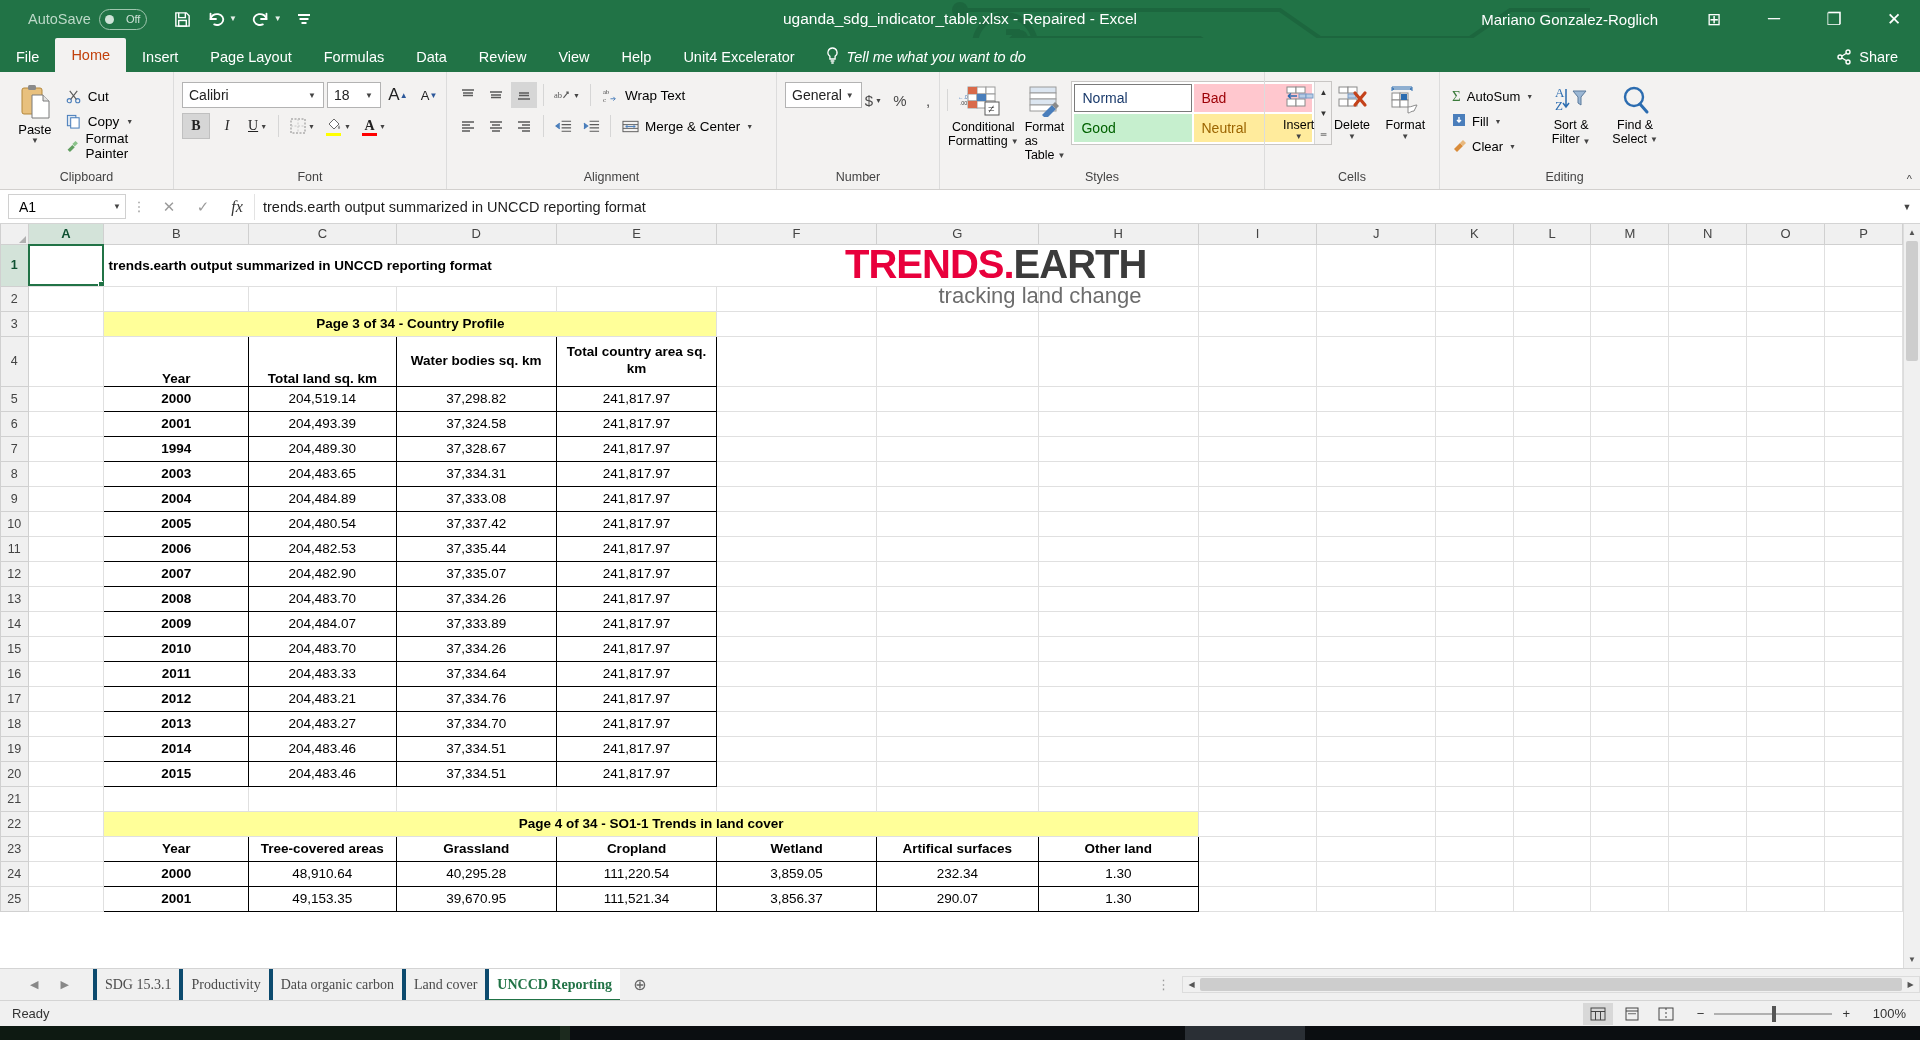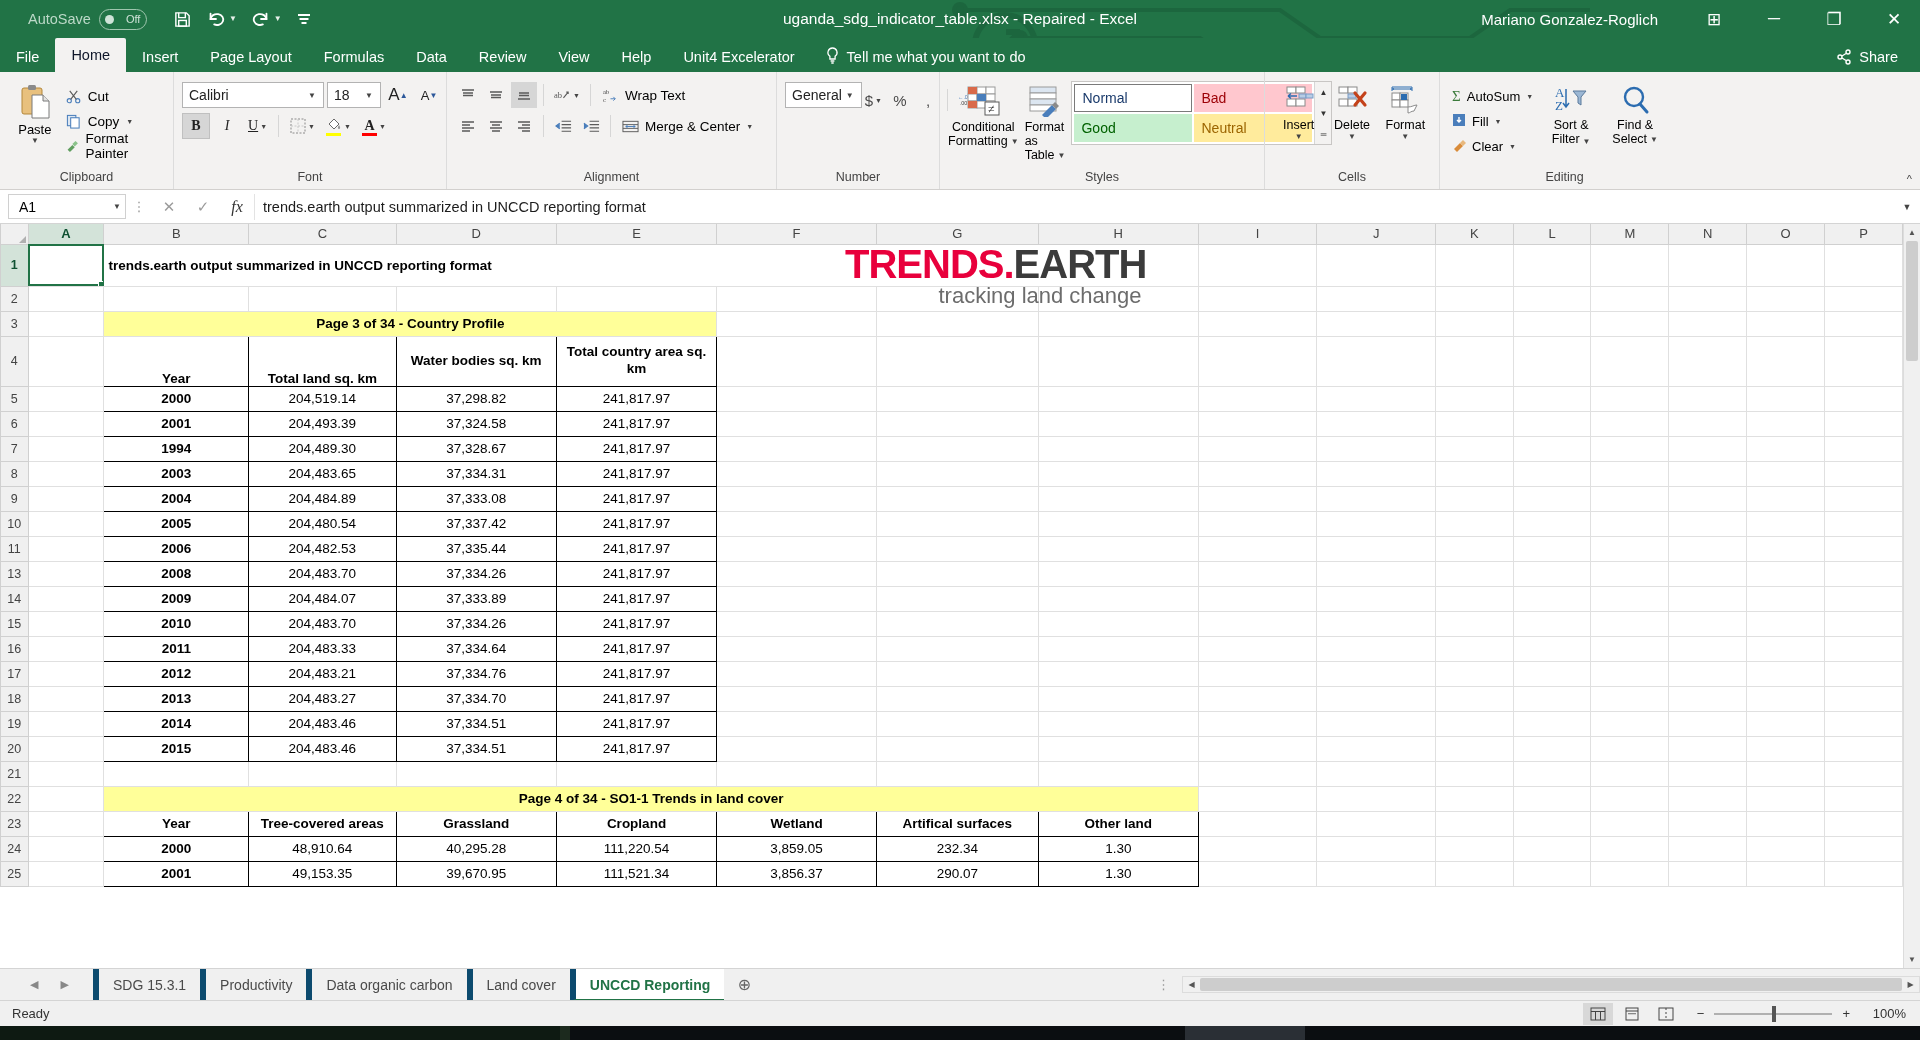--- a/index.html
+++ b/index.html
@@ -35,22 +35,22 @@
   .tb-right { margin-left:auto; display:flex; align-items:center; gap:8px; z-index:2; }
   .user-name { font-size:15px; margin-right:22px; }
   .tb-ico { width:52px;height:38px; display:flex;align-items:center;justify-content:center; font-size:17px; }
 
   
   .tabstrip { height:34px; background:#217346; display:flex; align-items:flex-end; flex:none; position:relative; }
   .rtab {
     padding:0 16px; height:30px; line-height:30px; font-size:14.5px; color:#fff; cursor:default;
     border-radius:2px 2px 0 0;
   }
-  .rtab.active { background:#f3f2f1; color:#0f172a; height:34px; line-height:34px; }
-  .tellme { display:flex;align-items:center;gap:7px; padding:0 14px; height:30px; color:#fff; font-size:14.5px; }
+  .rtab.active { background:#f3f2f1; color:#c2410c; height:34px; line-height:34px; }
+  .tellme { display:flex;align-items:center;gap:7px; padding:0 14px; height:30px; color:#fff; font-size:14.5px;font-style:italic; }
   .bulb { font-size:15px; }
   .share { margin-left:auto; display:flex;align-items:center;gap:7px; color:#fff; font-size:14.5px; padding-right:22px; height:30px; }
 
   
   .ribbon {
     height:118px; background:#f3f2f1; border-bottom:1px solid #d2d0ce;
     display:flex; align-items:stretch; flex:none; position:relative;
   }
   .rgroup { display:flex; flex-direction:column; position:relative; padding:4px 0 0 0; }
   .rgroup + .rgroup { border-left:1px solid #dcdcdc; }
@@ -165,21 +165,21 @@
 
   
   .vscroll { width:17px; background:#f0f0f0; border-left:1px solid #dcdcdc; display:flex; flex-direction:column; }
   .vs-btn { height:17px; display:flex;align-items:center;justify-content:center;font-size:8px;color:#555; }
   .vs-track { flex:1; position:relative; }
   .vs-thumb { position:absolute; top:0; left:2px; right:2px; height:120px; background:#cdcdcd; border-radius:2px; }
 
   
   .tabbar { height:32px; background:#f0f0f0; border-top:1px solid #d4d4d4; display:flex; align-items:center; flex:none; }
   .navbtns { display:flex; align-items:center; gap:22px; padding:0 24px 0 30px; color:#888; font-size:11px; }
-  .stab { padding:0 14px; height:32px; line-height:32px; font-size:14px; color:#4a4a4a; border-left:6px solid #0c4a6e; }
+  .stab { padding:0 8px; height:32px; line-height:32px; font-size:14px; color:#4a4a4a; border-left:4px solid #0c4a6e;font-family:Liberation Serif, serif; }
   .stab.active { background:#fff; color:#217346; font-weight:bold; border-bottom:2px solid #217346; }
   .addsheet { width:40px; text-align:center; color:#666; font-size:16px; }
   .tabsplit { margin-left:auto; display:flex; align-items:center; width:775px; }
   .tab-dots { color:#999; font-size:13px; padding:0 12px; }
   .hscroll { flex:1; height:17px; background:#f0f0f0; border:1px solid #dcdcdc; display:flex; align-items:center; }
   .hs-btn { width:17px; text-align:center; font-size:8px; color:#555; }
   .hs-track { flex:1; height:13px; position:relative; }
   .hs-thumb { position:absolute; inset:0 0 0 0; background:#cdcdcd; border-radius:2px; }
 
   
@@ -923,20 +923,39 @@
                 <td class="cell"></td>
                 <td class="cell"></td>
                 <td class="cell"></td>
                 <td class="cell"></td>
                 <td class="cell"></td>
                 <td class="cell"></td>
                 <td class="cell"></td>
                 <td class="cell"></td>
               </tr>
               <tr>
+                <td class="rowhdr">12</td>
+                <td class="cell"></td>
+                <td class="cell tbl-b ctr bold">2007</td>
+                <td class="cell tbl-b ctr">204,482.90</td>
+                <td class="cell tbl-b ctr">37,335.07</td>
+                <td class="cell tbl-b ctr">241,817.97</td>
+                <td class="cell"></td>
+                <td class="cell"></td>
+                <td class="cell"></td>
+                <td class="cell"></td>
+                <td class="cell"></td>
+                <td class="cell"></td>
+                <td class="cell"></td>
+                <td class="cell"></td>
+                <td class="cell"></td>
+                <td class="cell"></td>
+                <td class="cell"></td>
+              </tr>
+              <tr>
                 <td class="rowhdr">13</td>
                 <td class="cell"></td>
                 <td class="cell tbl-b ctr bold">2008</td>
                 <td class="cell tbl-b ctr">204,483.70</td>
                 <td class="cell tbl-b ctr">37,334.26</td>
                 <td class="cell tbl-b ctr">241,817.97</td>
                 <td class="cell"></td>
                 <td class="cell"></td>
                 <td class="cell"></td>
                 <td class="cell"></td>

